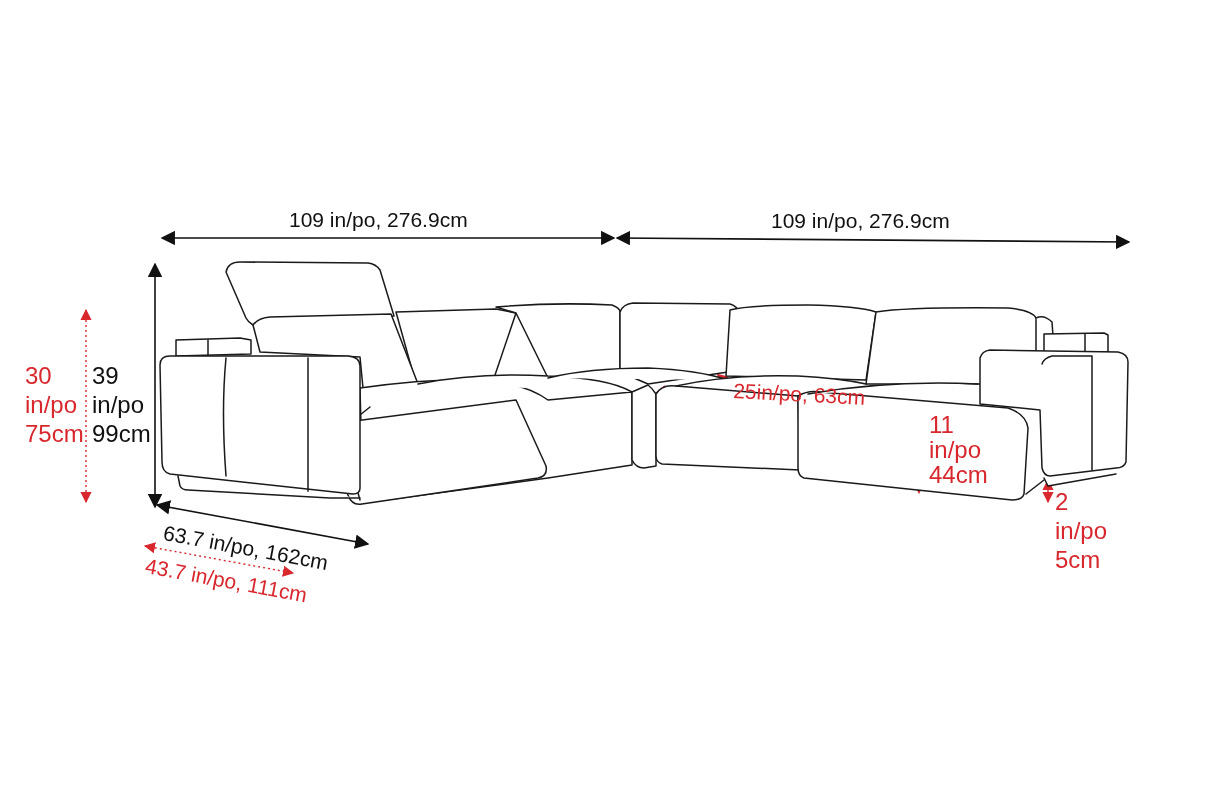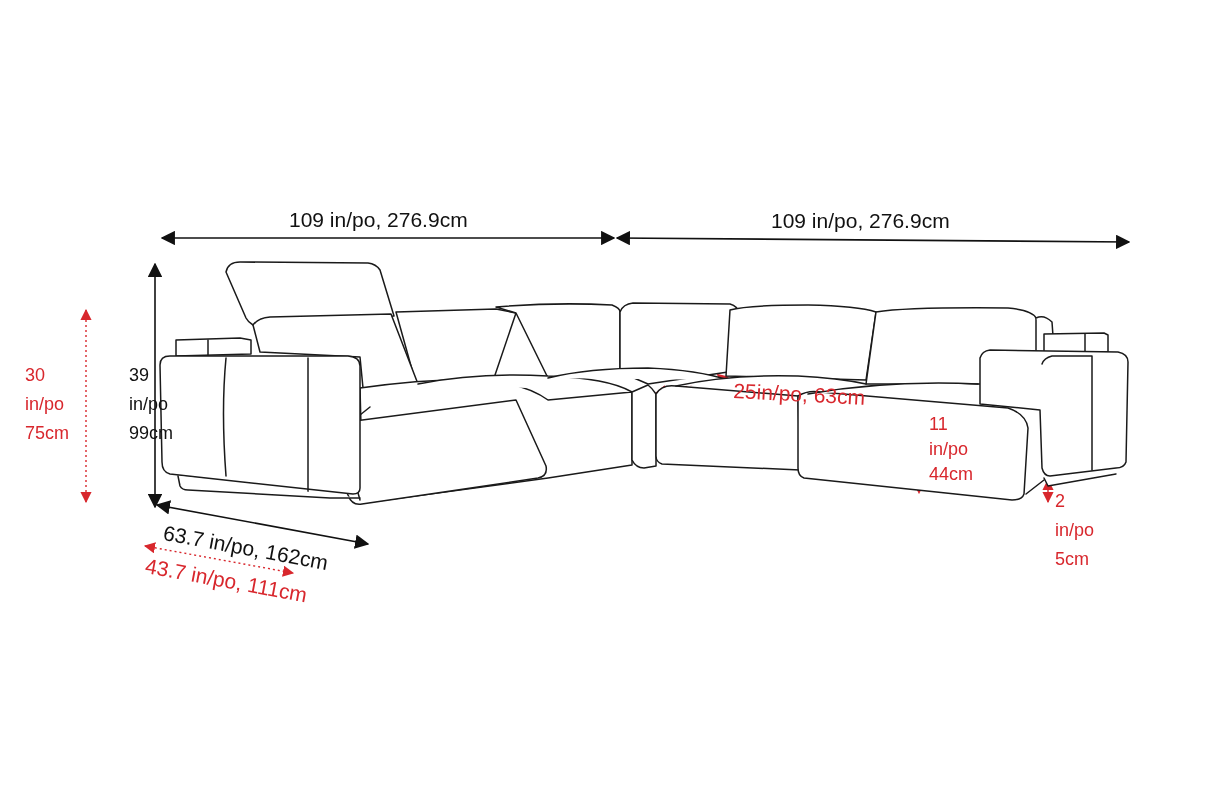--- a/index.html
+++ b/index.html
@@ -3,21 +3,21 @@
   <meta charset="utf-8">
   <style>
     html, body { margin: 0; padding: 0; background: #ffffff; }
     body { width: 1214px; height: 809px; position: relative; overflow: hidden;
            font-family: "Liberation Sans", sans-serif; }
     #stage { position: absolute; left: 8px; top: 0; width: 1214px; height: 690px; }
     svg { position: absolute; left: 0; top: 0; }
     .lbl { position: absolute; white-space: nowrap; line-height: 1.2; }
     .black { color: #111111; }
     .red { color: #d8272d; }
-    .stack { font-size: 18px; line-height: 29px; }
+    .stack { font-size: 24px; line-height: 29px; }
     .big { font-size: 21px; }
   </style>
 </head>
 <body>
 
 <div id="stage">
 
   <svg width="1214" height="809" viewBox="0 0 1214 809">
     <defs>
       <marker id="ab" viewBox="0 0 10 10" refX="9" refY="5" markerWidth="9" markerHeight="9" orient="auto-start-reverse">
@@ -107,21 +107,21 @@
 
   <div class="lbl black big" style="left:281px; top:207px;">109 in/po, 276.9cm</div>
   <div class="lbl black big" style="left:763px; top:208px;">109 in/po, 276.9cm</div>
 
   <div class="lbl red stack" style="left:17px; top:361px;">
     <div>30</div>
     <div>in/po</div>
     <div>75cm</div>
   </div>
 
-  <div class="lbl black stack" style="left:84px; top:361px;margin-left:37px;">
+  <div class="lbl black stack" style="left:84px; top:361px;">
     <div>39</div>
     <div>in/po</div>
     <div>99cm</div>
   </div>
 
   <div class="lbl black big" style="left:158px; top:520px; transform: rotate(10.5deg); transform-origin: left top;">63.7 in/po, 162cm</div>
   <div class="lbl red big" style="left:140px; top:553px; transform: rotate(10.5deg); transform-origin: left top;">43.7 in/po, 111cm</div>
 
   <div class="lbl red big" style="left:726px; top:378px; transform: rotate(3deg); transform-origin: left top;">25in/po, 63cm</div>
 

